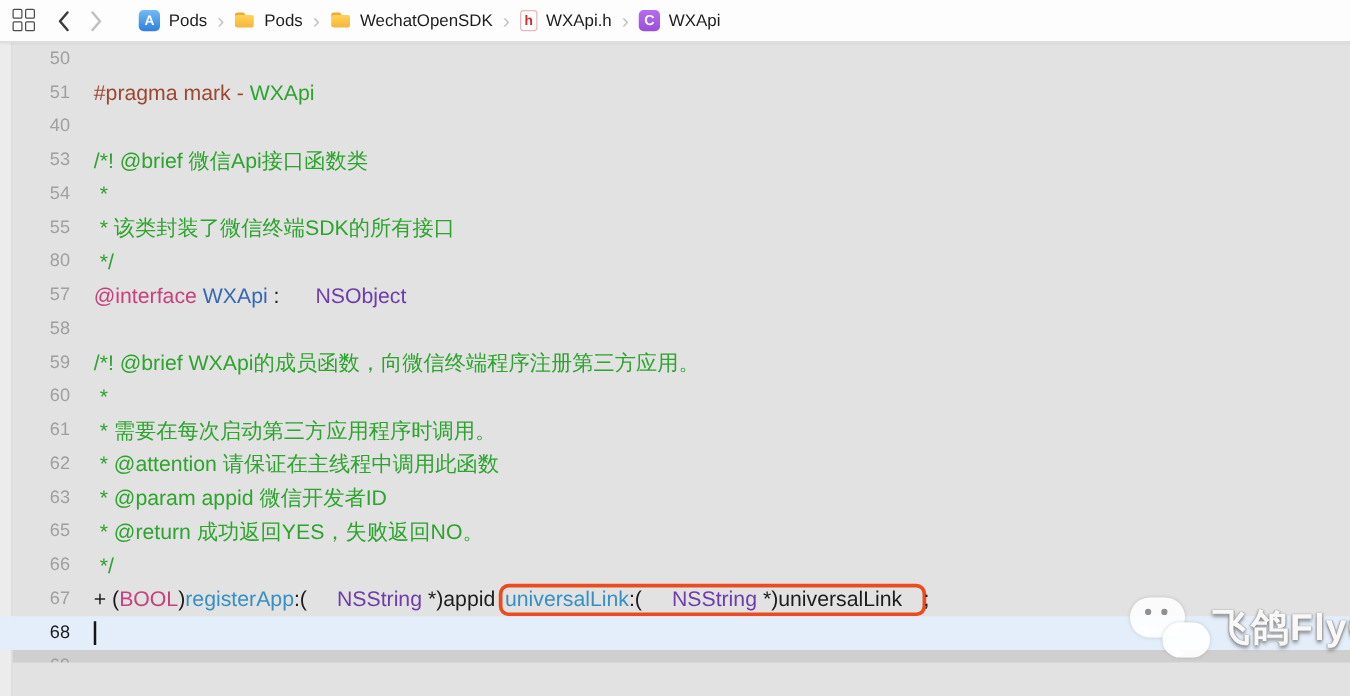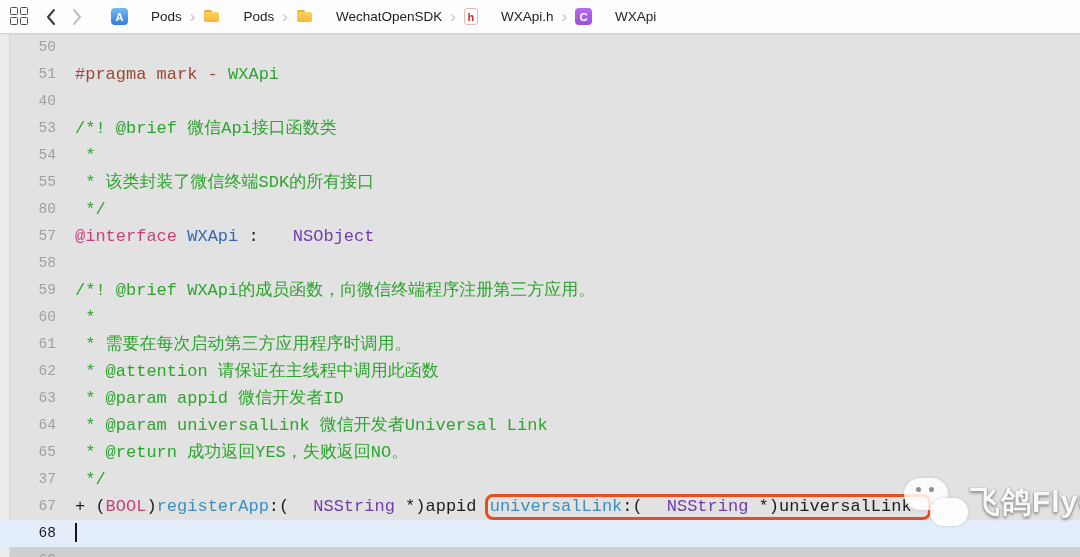--- a/index.html
+++ b/index.html
@@ -12,33 +12,33 @@
   .topbar{
     height:34px;background:#fdfdfd;border-bottom:1px solid #d2d2d2;
     display:flex;align-items:center;padding:0 10px;box-sizing:border-box;
     box-shadow:0 1px 2px rgba(0,0,0,.05);position:relative;z-index:5;
   }
   .grid-icon{width:19px;height:19px;display:grid;grid-template-columns:8px 8px;grid-template-rows:8px 8px;gap:2px;margin-right:16px;cursor:pointer;}
   .grid-icon i{border:1.6px solid #4c4c4c;border-radius:1.5px;box-sizing:border-box;}
   .nav-chevron{display:flex;align-items:center;margin-right:14px;cursor:pointer;}
   .crumbs{display:flex;align-items:center;margin-left:14px;}
   .crumb{display:flex;align-items:center;cursor:pointer;}
-  .crumb-label{font-size:13.5px;color:#1d1d1f;margin-left:23px;}
+  .crumb-label{font-size:13.5px;color:#1d1d1f;margin-left:7px;}
   .crumb-sep{color:#c3c3c6;font-size:17px;margin:0 8px;font-weight:400;}
   .icon{width:17px;height:17px;display:flex;align-items:center;justify-content:center;flex:0 0 auto;position:relative;}
   .icon.project-icon{border-radius:4px;background:linear-gradient(180deg,#72bbf4,#2f7fe0);color:#fff;font-size:11px;font-weight:bold;}
   .icon.folder-icon{background:transparent;}
   .icon.folder-icon::before{content:"";position:absolute;left:1px;top:2px;width:8px;height:4px;border-radius:2px 2px 0 0;background:#eeac2e;}
   .icon.folder-icon::after{content:"";position:absolute;left:1px;top:4px;width:15px;height:10px;border-radius:2px;background:linear-gradient(180deg,#ffd257,#f4b63a);}
   .icon.header-file-icon{width:14px;height:17px;background:#fff;border:1px solid #e5b9b9;border-radius:3px;color:#c9302c;font-size:11px;font-weight:bold;box-sizing:border-box;}
   .icon.class-icon{border-radius:4px;background:linear-gradient(180deg,#b76ced,#9a4fd8);color:#fff;font-size:11.5px;font-weight:bold;}
   
   .editor{
     position:relative;height:523px;background:var(--c-editor-bg);
-    font-family:Liberation Mono, monospace;
+    font-family:Liberation Sans, sans-serif;
     font-size:17px;
   }
   .editor::before{content:"";position:absolute;left:0;top:0;bottom:0;width:9px;background:#ececec;border-right:1px solid #d9d9d9;}
   .line{display:flex;height:27px;line-height:27px;position:relative;}
   .line.current{background:var(--c-current-line);}
   .gutter{flex:0 0 56px;text-align:right;color:var(--c-gutter);font-size:14.5px;cursor:pointer;}
   .line.current .gutter{color:#1c1c1e;}
   .code{padding-left:19px;white-space:pre;cursor:text;}
   .tok-plain{color:var(--c-plain);}
   .tok-comment{color:var(--c-comment);}
@@ -167,29 +167,25 @@
       </div>
       <div class="line">
         <span class="gutter">62</span>
         <span class="code"><span class="tok-comment"> * @attention 请保证在主线程中调用此函数</span></span>
       </div>
       <div class="line">
         <span class="gutter">63</span>
         <span class="code"><span class="tok-comment"> * @param appid 微信开发者ID</span></span>
       </div>
       <div class="line">
-        <span class="gutter">64</span>
-        <span class="code"><span class="tok-comment"> * @param universalLink 微信开发者Universal Link</span></span>
-      </div>
-      <div class="line">
         <span class="gutter">65</span>
         <span class="code"><span class="tok-comment"> * @return 成功返回YES，失败返回NO。</span></span>
       </div>
       <div class="line">
-        <span class="gutter">37</span>
+        <span class="gutter">66</span>
         <span class="code"><span class="tok-comment"> */</span></span>
       </div>
       <div class="line">
         <span class="gutter">67</span>
         <span class="code"><span class="tok-plain">+ (</span><span class="tok-keyword">BOOL</span><span class="tok-plain">)</span><span class="tok-method">registerApp</span><span class="tok-plain">:(</span><span class="tok-type">NSString</span><span class="tok-plain"> *)appid </span><span class="annotation-box"><span class="tok-method">universalLink</span><span class="tok-plain">:(</span><span class="tok-type">NSString</span><span class="tok-plain"> *)universalLink</span></span><span class="tok-plain">;</span></span>
       </div>
       <div class="line current">
         <span class="gutter">68</span>
         <span class="code"><span class="caret"></span></span>
       </div>

